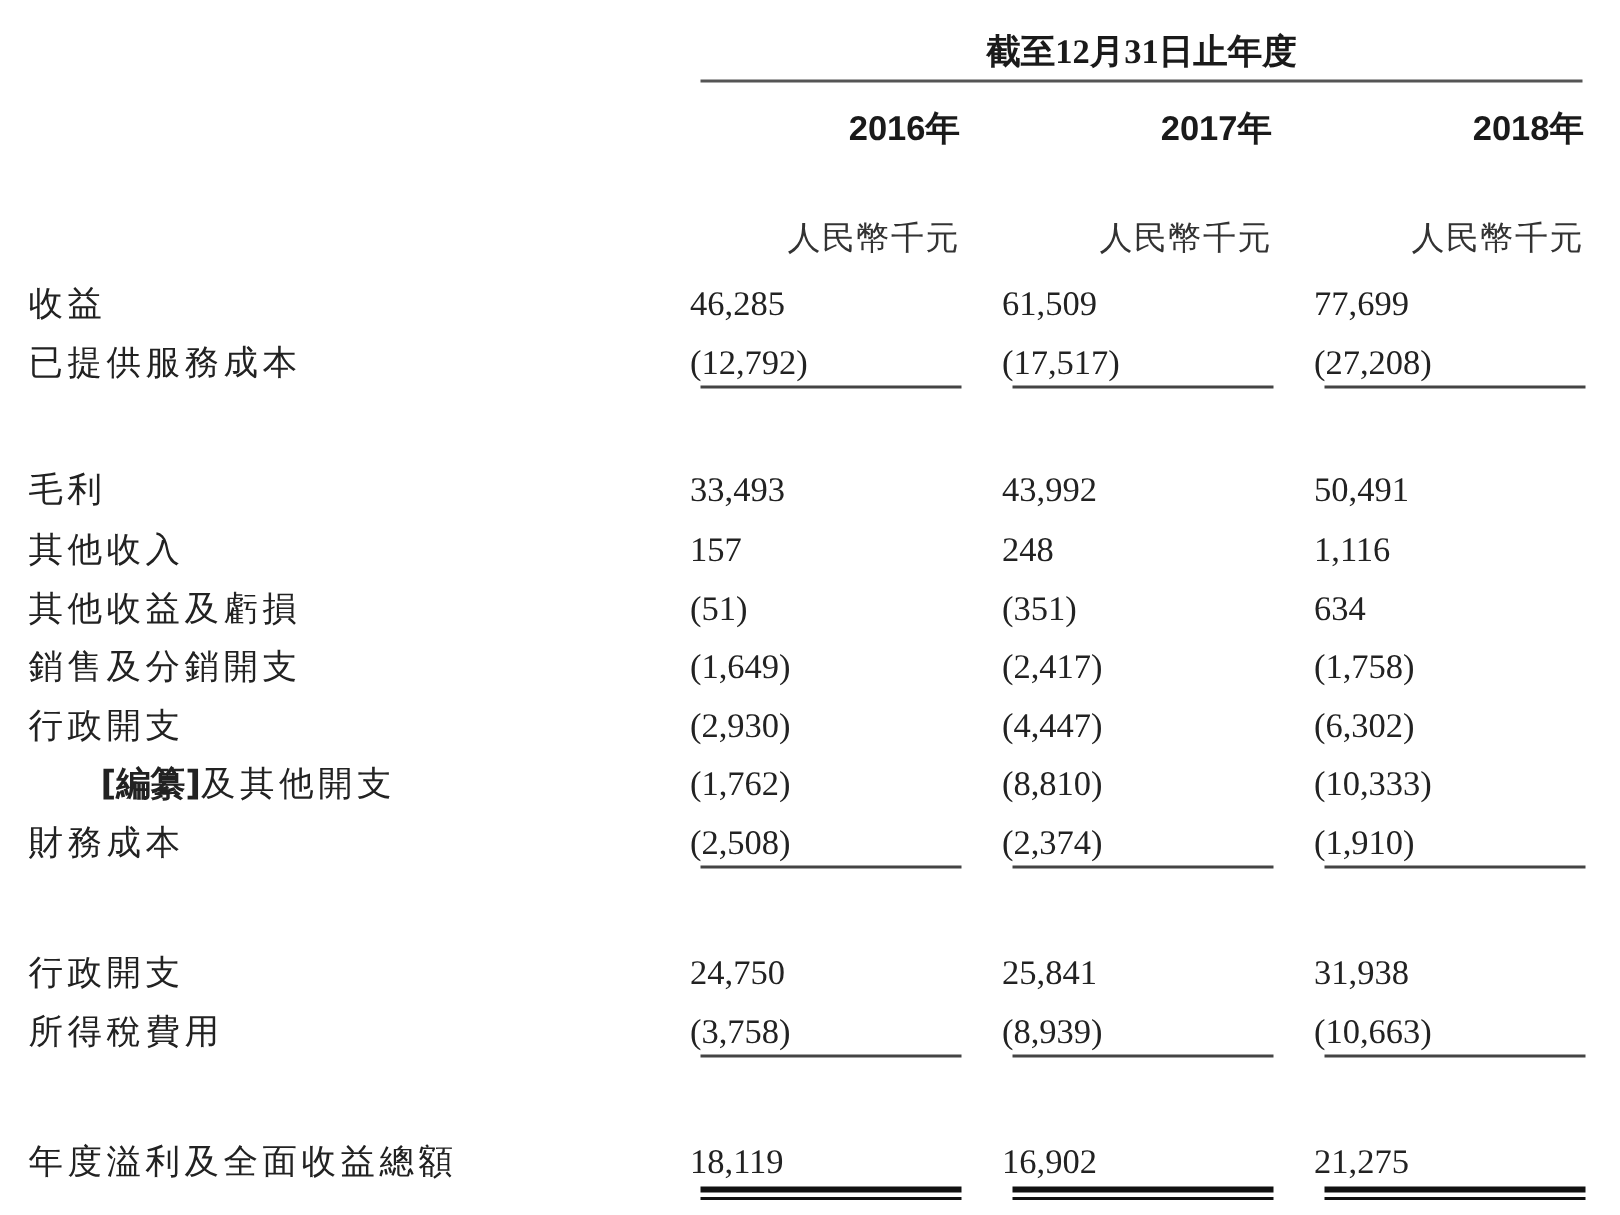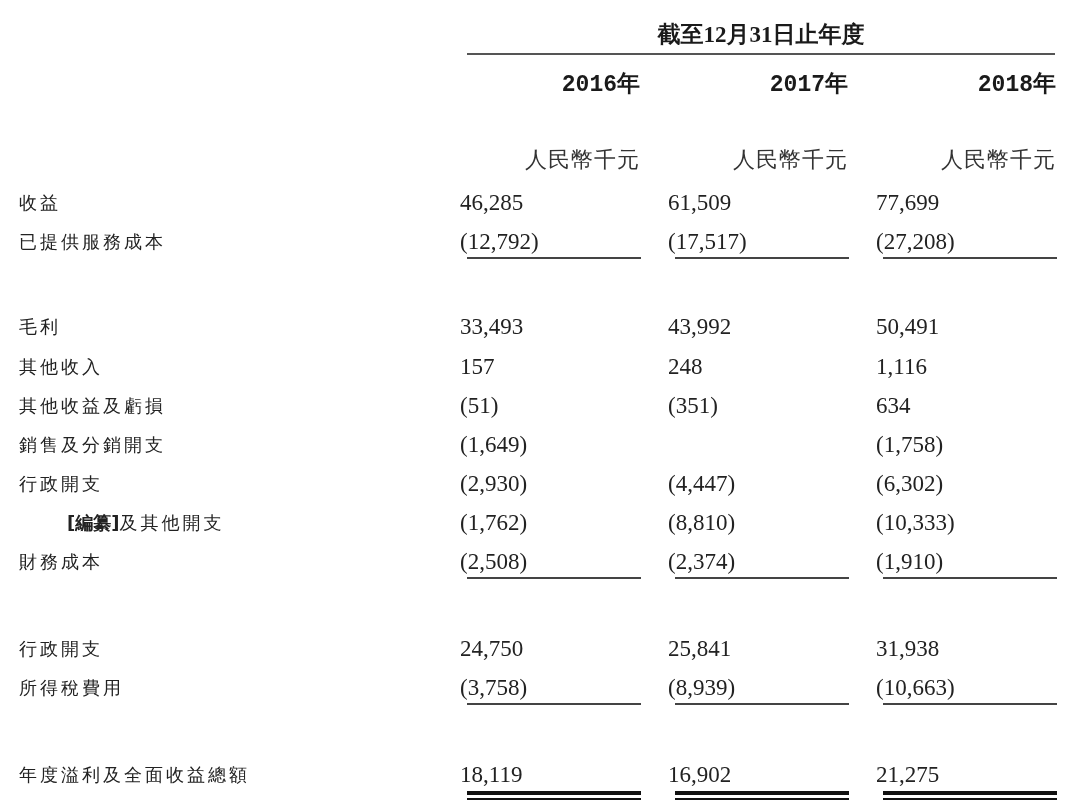--- a/index.html
+++ b/index.html
@@ -14,29 +14,29 @@
     font-family: "Liberation Serif", "DejaVu Serif", serif;
   }
   .hdr-rule {
     position: absolute; left: 467px; width: 588px; top: 53px; height: 2px; background: #555;
   }
   .col-head {
     position: absolute; width: 180px; text-align: right;
   }
   .col-year {
     font-weight: bold; font-size: 23px; line-height: 30px; top: 70px;
-    font-family: Liberation Mono, monospace;
+    font-family: Liberation Sans, sans-serif;
   }
   .col-unit {
     font-size: 22px; line-height: 30px; top: 109px; letter-spacing: 1px; color: #333;
     font-family: "DejaVu Sans", "Liberation Sans", sans-serif; font-weight: 300; margin-top: 36px;
   }
   .row { position: absolute; left: 0; width: 1080px; height: 30px; }
   .label {
-    position: absolute; left: 19px; top: 0; font-size: 18px; line-height: 30px;
+    position: absolute; left: 19px; top: 0; font-size: 23px; line-height: 30px;
     letter-spacing: 3px; color: #222;
     font-family: "DejaVu Sans", "Liberation Sans", sans-serif;
   }
   .label b { font-weight: bold; letter-spacing: 0; margin-left: 48px; }
   .val {
     position: absolute; top: 0; width: 180px; text-align: left;
     font-size: 23px; line-height: 30px; color: #222;
     font-family: "Liberation Serif", "DejaVu Serif", serif;
   }
   .val.pos { padding-right: 10px; box-sizing: border-box; }
@@ -99,20 +99,21 @@
   <div class="row" style="top:391px">
     <span class="label">其他收益及虧損</span>
     <span class="val c1">(51)</span>
     <span class="val c2">(351)</span>
     <span class="val pos c3">634</span>
   </div>
 
   <div class="row" style="top:430px">
     <span class="label">銷售及分銷開支</span>
     <span class="val c1">(1,649)</span>
+    <span class="val c2">(2,417)</span>
     <span class="val c3">(1,758)</span>
   </div>
 
   <div class="row" style="top:469px">
     <span class="label">行政開支</span>
     <span class="val c1">(2,930)</span>
     <span class="val c2">(4,447)</span>
     <span class="val c3">(6,302)</span>
   </div>
 

